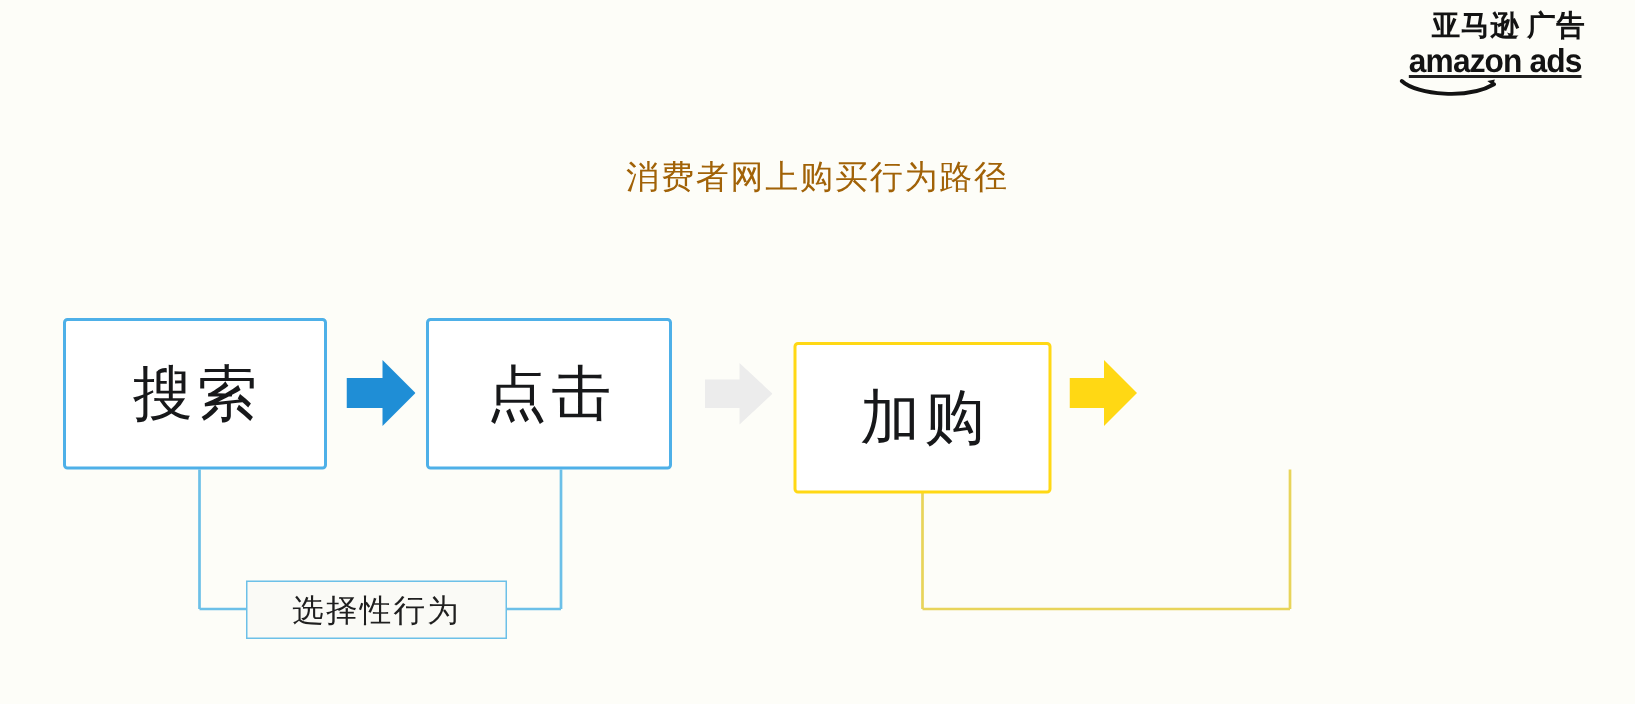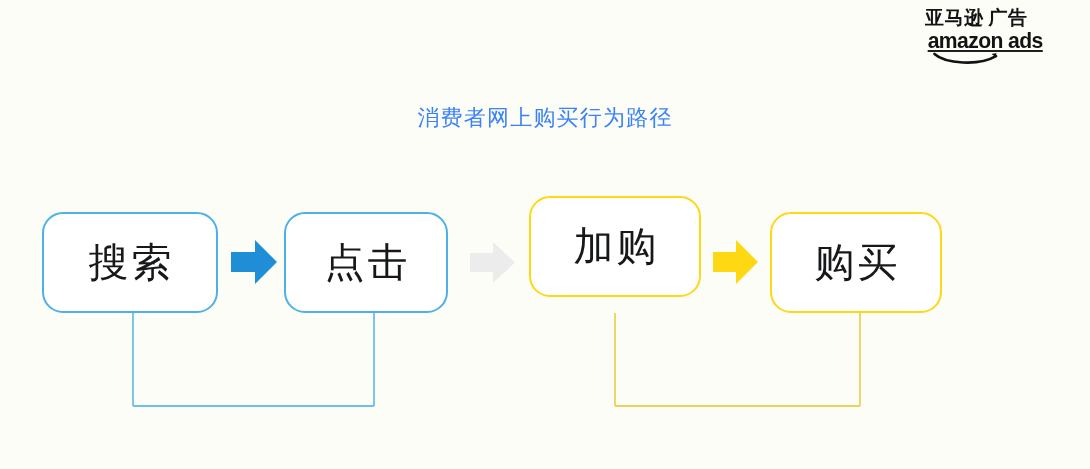--- a/index.html
+++ b/index.html
@@ -16,21 +16,21 @@
     position: relative;
     color: #1f1f1f;
   }
 
   
   #brand-logo {
     position: absolute;
     right: 33px;
     top: 8px;
     width: 132px;
-    text-align: left;
+    text-align: right;
     line-height: 1;
     user-select: none;
   }
   #brand-logo .logo-cn {
     font-size: 19px;
     font-weight: 700;
     letter-spacing: 0.5px;
     color: #131313;
     white-space: nowrap;
   }
@@ -60,54 +60,54 @@
   
   #page-title {
     position: absolute;
     left: 0;
     top: 103px;
     width: 1090px;
     text-align: center;
     font-size: 22px;
     font-weight: 400;
     letter-spacing: 1.2px;
-    color: #3b82f6;
+    color: #a16207;
   }
 
   
   #flow-layer {
     position: absolute;
     left: 0;
     top: 0;
     width: 1090px;
     height: 469px;
   }
 
   .step-box {
     position: absolute;
     box-sizing: border-box;
-    border-radius: 21px;
+    border-radius: 3px;
     background: #ffffff;
     display: flex;
     align-items: center;
     justify-content: center;
   }
   .step-box .step-label {
     font-size: 40px;
     font-weight: 500;
     letter-spacing: 3px;
     color: #17181a;
     padding-left: 3px;
   }
   .step-box.blue  { border: 2px solid #4eb0e8; }
   .step-box.yellow{ border: 2px solid #ffd814; }
 
   #step-box-1 { left: 42px;  top: 212px; width: 176px; height: 101px; }
   #step-box-2 { left: 284px; top: 212px; width: 164px; height: 101px; }
-  #step-box-3 { left: 529px; top: 196px; width: 172px; height: 101px; }
+  #step-box-3 { left: 529px; top: 228px; width: 172px; height: 101px; }
   #step-box-4 { left: 770px; top: 212px; width: 172px; height: 101px; }
 
   
   .flow-arrow { position: absolute; }
   #arrow-1 { left: 231px; top: 238px; width: 46px; height: 48px; }
   #arrow-2 { left: 470px; top: 240px; width: 45px; height: 45px; }
   #arrow-3 { left: 713px; top: 238px; width: 45px; height: 48px; }
 
   
   .bracket-svg { position: absolute; left: 0; top: 0; }
@@ -168,31 +168,31 @@
   </div>
 
   <div class="step-box blue" id="step-box-2">
     <span class="step-label">点击</span>
   </div>
 
   <div class="step-box yellow" id="step-box-3">
     <span class="step-label">加购</span>
   </div>
 
-  <div class="step-box yellow" id="step-box-4">
-    <span class="step-label">购买</span>
-  </div>
 
   <svg class="flow-arrow" id="arrow-1" viewBox="0 0 46 48">
     <path d="M0 14 L24 14 L24 2 L46 24 L24 46 L24 34 L0 34 Z" fill="#1f8ed6"></path>
   </svg>
 
   <svg class="flow-arrow" id="arrow-2" viewBox="0 0 45 45">
     <path d="M0 13 L23 13 L23 2 L45 22.5 L23 43 L23 32 L0 32 Z" fill="#ececec"></path>
   </svg>
 
   <svg class="flow-arrow" id="arrow-3" viewBox="0 0 45 48">
     <path d="M0 14 L23 14 L23 2 L45 24 L23 46 L23 34 L0 34 Z" fill="#ffd814"></path>
   </svg>
 
+  <div class="group-label" id="group-label-1">
+    <span>选择性行为</span>
+  </div>
 
 
 </div>
 
 </body></html>

